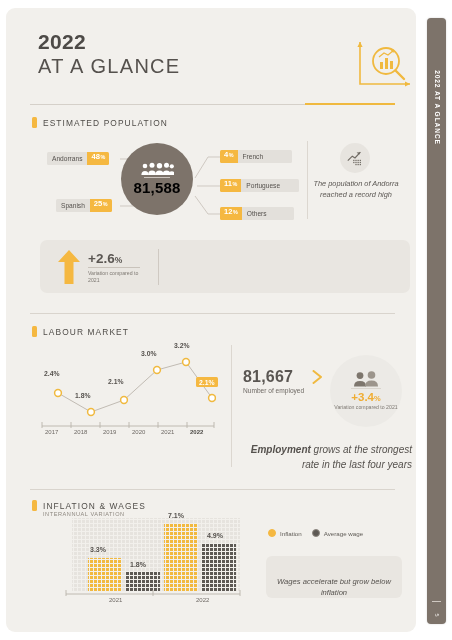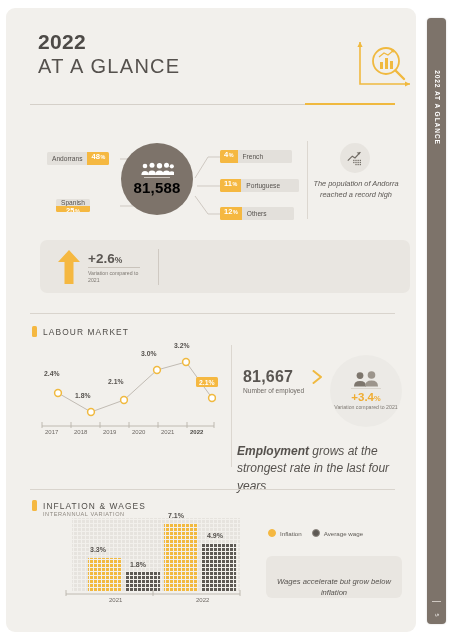--- a/index.html
+++ b/index.html
@@ -135,22 +135,22 @@
     border-radius:50%; background:#eceae6;
     display:flex; flex-direction:column; align-items:center; justify-content:center;
   }
   .emp-people { width:30px; height:16px; margin-bottom:1px; }
   .emp-sep { width:30px; height:1px; background:#d8d4cd; margin-bottom:2px; }
   .emp-val { font-size:11.5px; font-weight:bold; color:#f0ad33; }
   .emp-val .sm { font-size:7.5px; }
   .emp-cap2 { font-size:5.2px; color:#7e7973; text-align:center; line-height:1.4; margin-top:1px; }
 
   .emp-caption {
-    position:absolute; left:237px; top:443px; width:175px; text-align:left;
-    font-size:12px; color:#55514d; font-style:italic; line-height:1.45;
+    position:absolute; left:237px; top:443px; width:175px; text-align:right;
+    font-size:10px; color:#55514d; font-style:italic; line-height:1.45;
   }
   .emp-caption b { font-weight:bold; }
 
   
   .bchart { position:absolute; left:58px; top:516px; width:185px; height:90px; }
   .bc-lab { position:absolute; font-size:7px; font-weight:bold; color:#55514d; }
   .bc-xlab { position:absolute; font-size:6px; color:#6f6a65; }
 
   .legend { position:absolute; left:268px; top:529px; display:flex; gap:10px; align-items:center; }
   .lg-item { display:flex; align-items:center; gap:4px; }
@@ -194,20 +194,24 @@
       <rect x="33" y="22" width="3" height="11" fill="#f0b93f"></rect>
       <rect x="38" y="25" width="3" height="8" fill="#f0b93f"></rect>
       <path d="M27 21 L32 17 L36 19 L42 14" fill="none" stroke="#f0b93f" stroke-width="1.2"></path>
       <path d="M42 14 L38.6 14.2 L41.4 17 Z" fill="#f0b93f"></path>
     </svg>
   </div>
 
   <div class="hd-rule"></div>
   <div class="hd-rule-accent"></div>
 
+  <div class="sec-head" style="left:32px; top:117px;">
+    <div class="sec-bar"></div>
+    <div class="sec-title">ESTIMATED POPULATION</div>
+  </div>
 
   <svg class="connector" style="left:32px; top:138px;" width="350" height="85">
     <path d="M88 21 L105 21 L118 40" fill="none" stroke="#cfc9c2" stroke-width="1"></path>
     <path d="M88 68 L105 68 L118 55" fill="none" stroke="#cfc9c2" stroke-width="1"></path>
     <path d="M163 40 L176 19 L188 19" fill="none" stroke="#cfc9c2" stroke-width="1"></path>
     <path d="M165 48 L188 48" fill="none" stroke="#cfc9c2" stroke-width="1"></path>
     <path d="M163 58 L176 76 L188 76" fill="none" stroke="#cfc9c2" stroke-width="1"></path>
   </svg>
 
   <div class="pop-circle">
@@ -227,21 +231,21 @@
     <div class="pop-num">81,588</div>
   </div>
 
   <div class="pill" style="left:47px; top:152px;">
     <div class="pill-text">Andorrans</div>
     <div class="pill-pct">
       <span>48</span>
         <span class="sm">%</span>
     </div>
   </div>
-  <div class="pill" style="left:56px; top:199px;flex-direction:column;">
+  <div class="pill" style="left:56px; top:199px;">
     <div class="pill-text">Spanish</div>
     <div class="pill-pct">
       <span>25</span>
         <span class="sm">%</span>
     </div>
   </div>
 
   <div class="pill pill-right" style="left:220px; top:150px;">
     <div class="pill-pct">
       <span>4</span>

